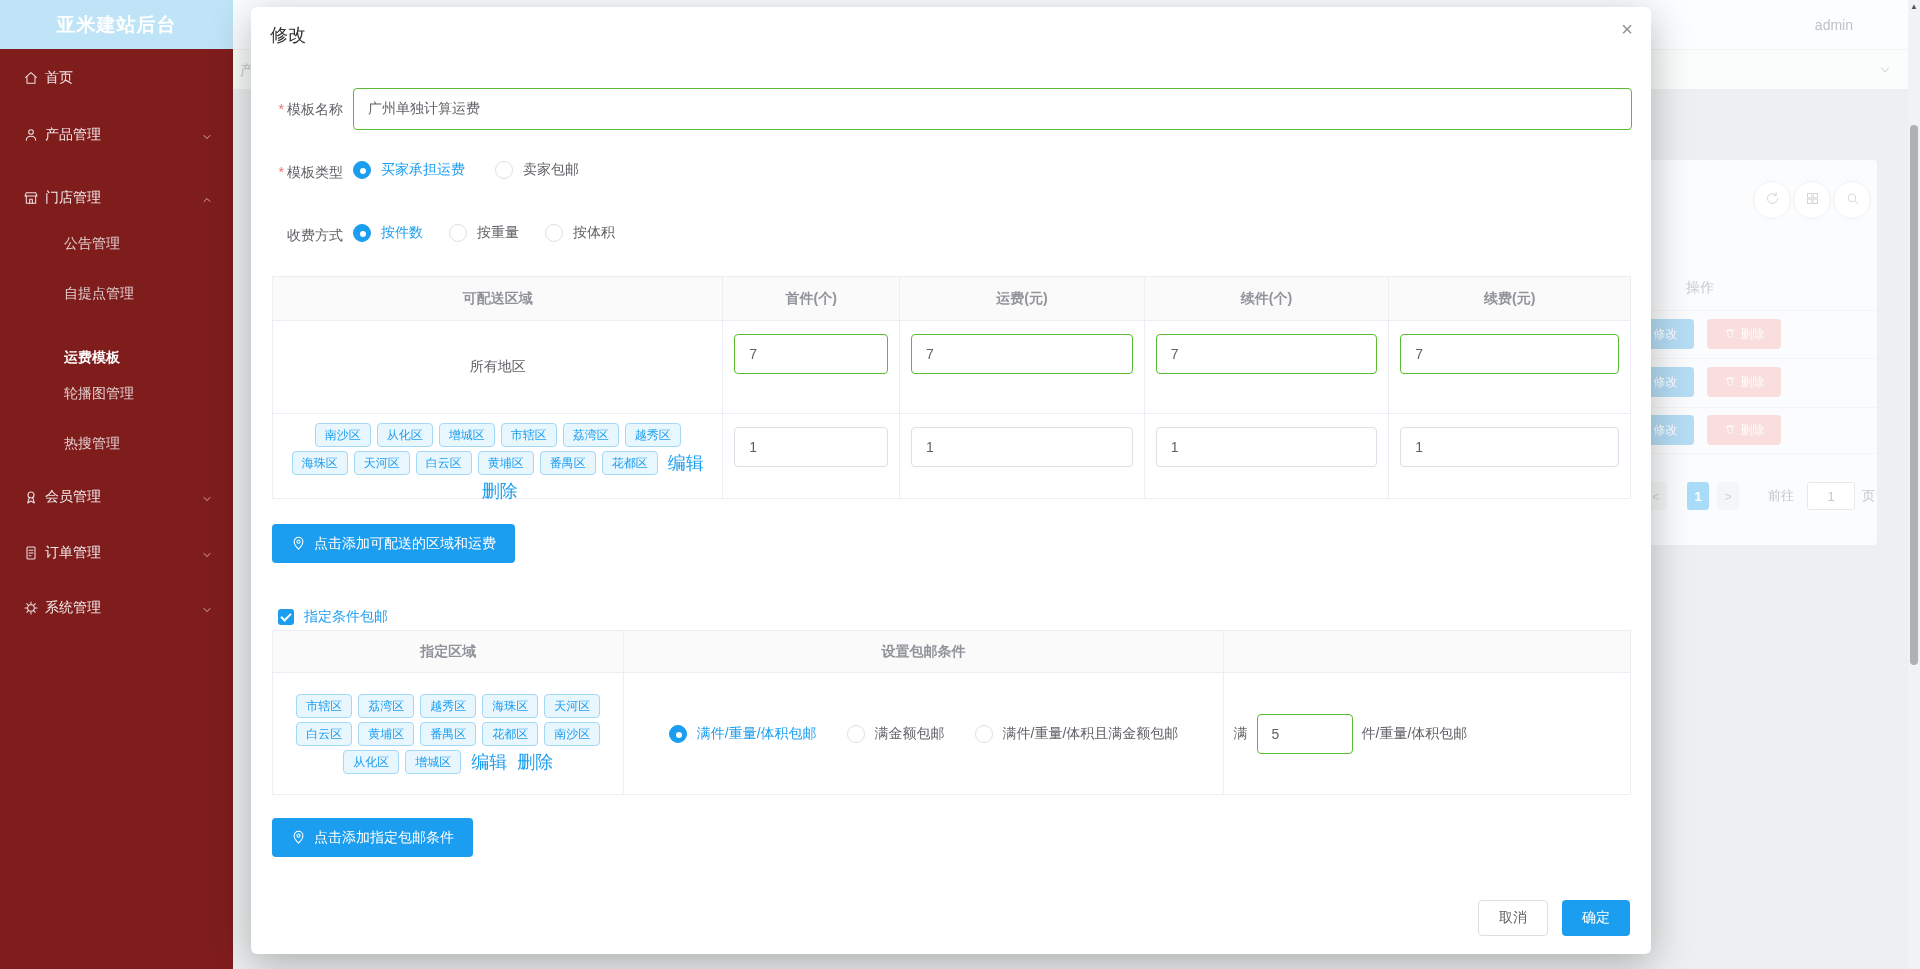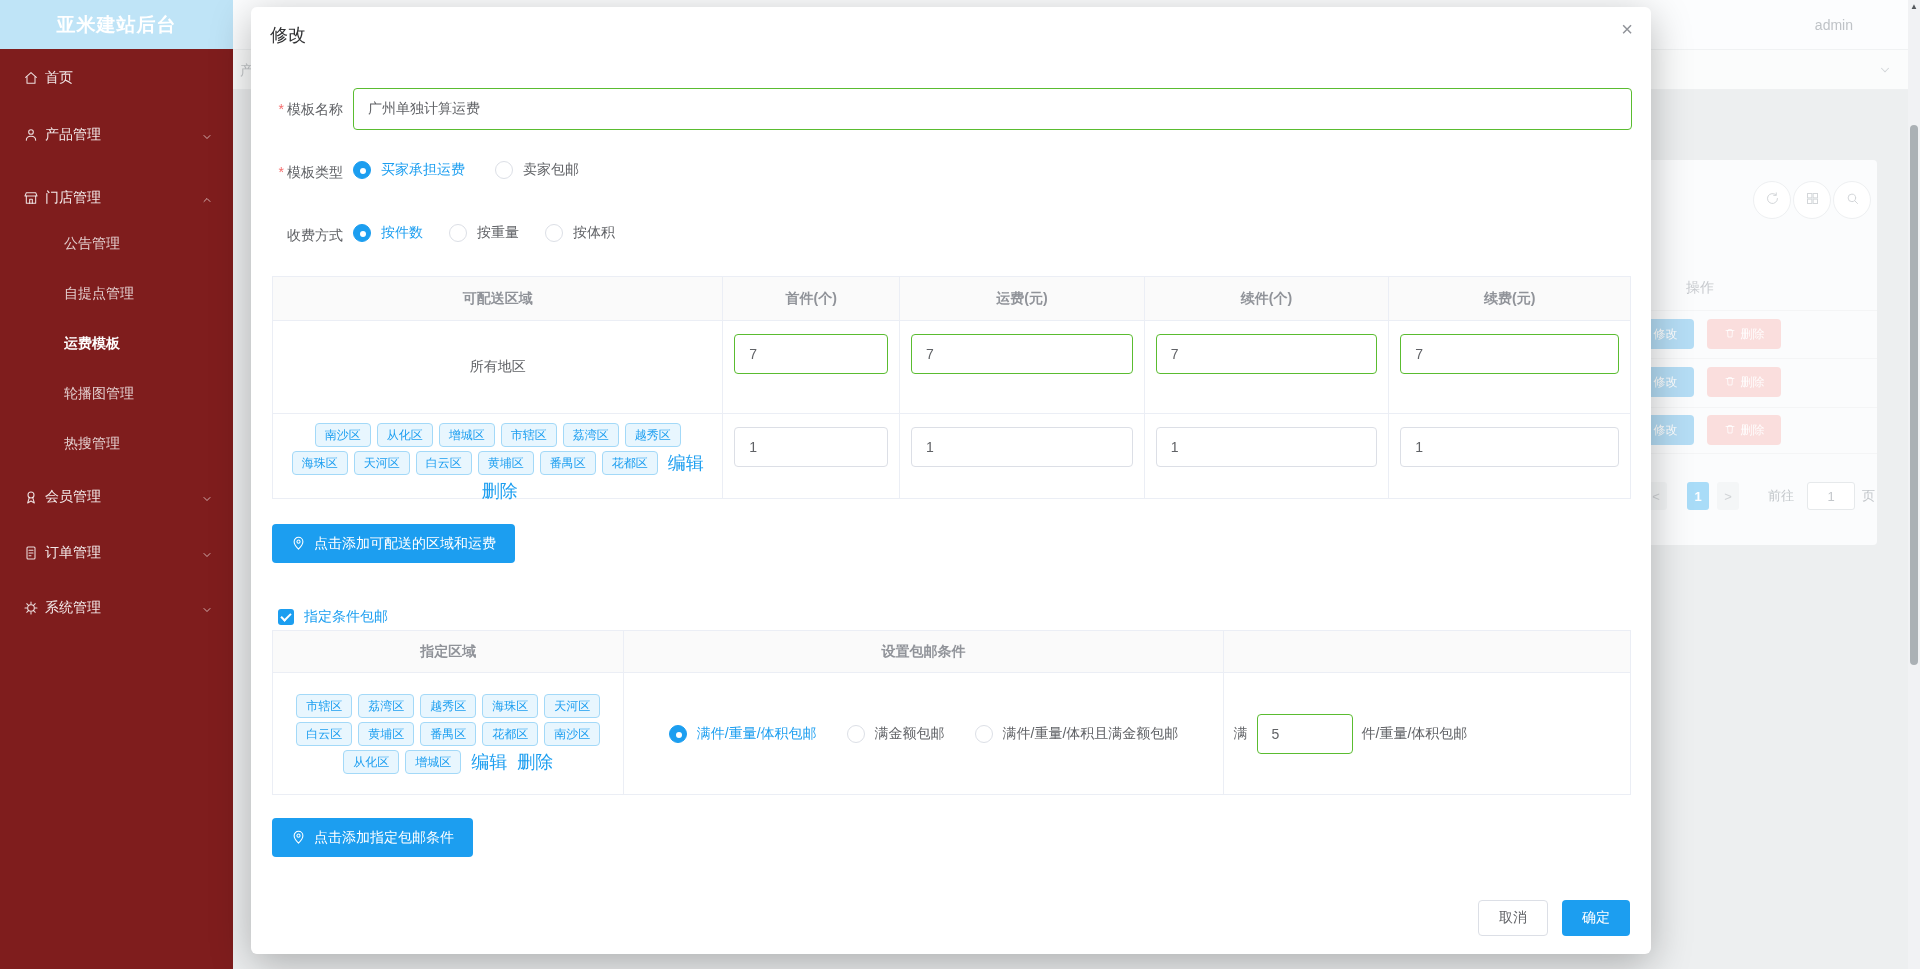--- a/index.html
+++ b/index.html
@@ -147,21 +147,21 @@
             <path d="M6 15l6-6 6 6"></path>
           </svg></span>
     </div>
 
     <div class="sb-sub" style="top:226px">
       <span class="sb-label">公告管理</span>
     </div>
     <div class="sb-sub" style="top:276px">
       <span class="sb-label">自提点管理</span>
     </div>
-    <div class="sb-sub active" style="top:326px">
+    <div class="sb-sub active" style="top:340px">
       <span class="sb-label">运费模板</span>
     </div>
     <div class="sb-sub" style="top:376px">
       <span class="sb-label">轮播图管理</span>
     </div>
     <div class="sb-sub" style="top:426px">
       <span class="sb-label">热搜管理</span>
     </div>
 
     <div class="sb-item" style="top:535px">

